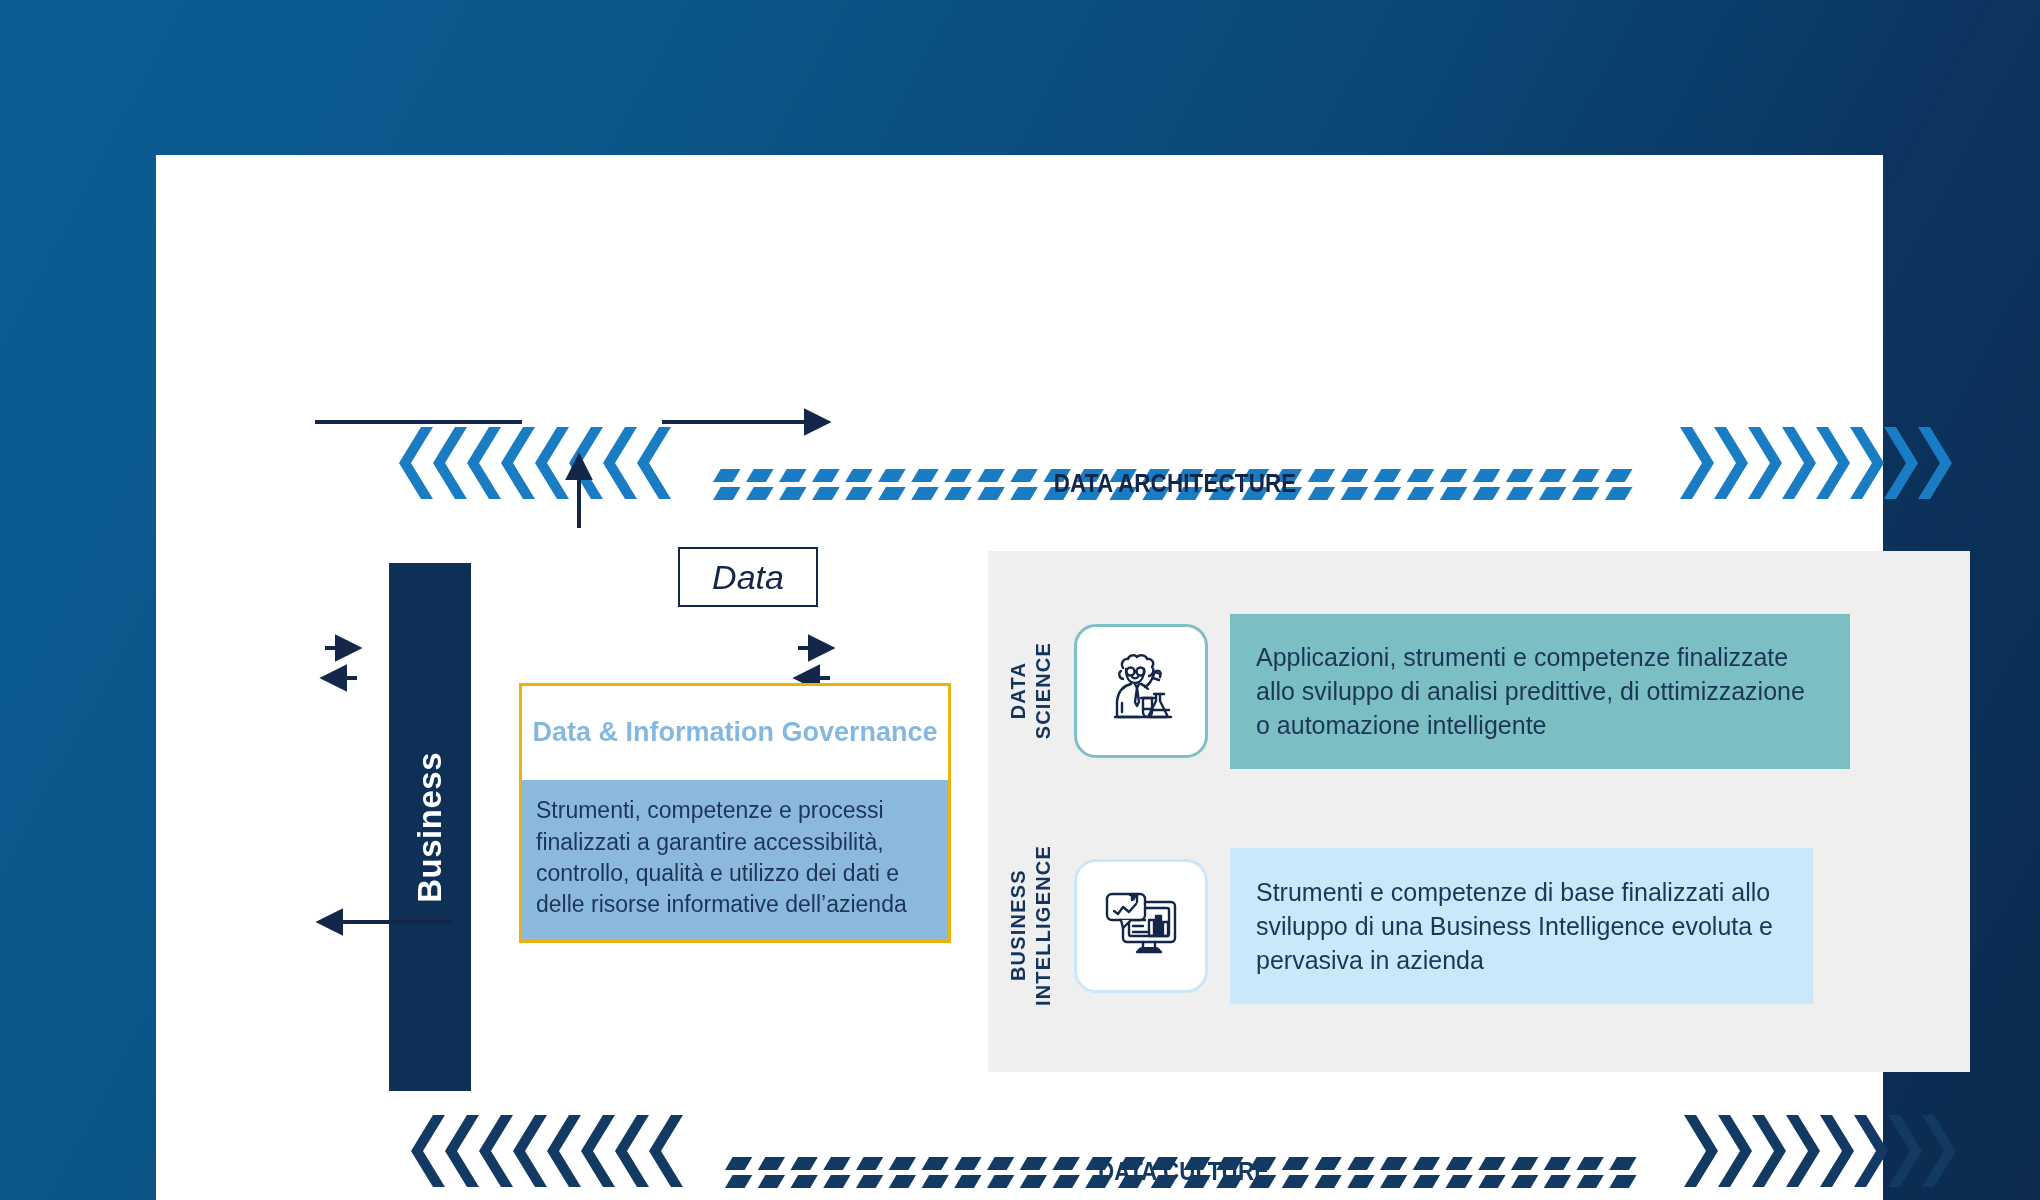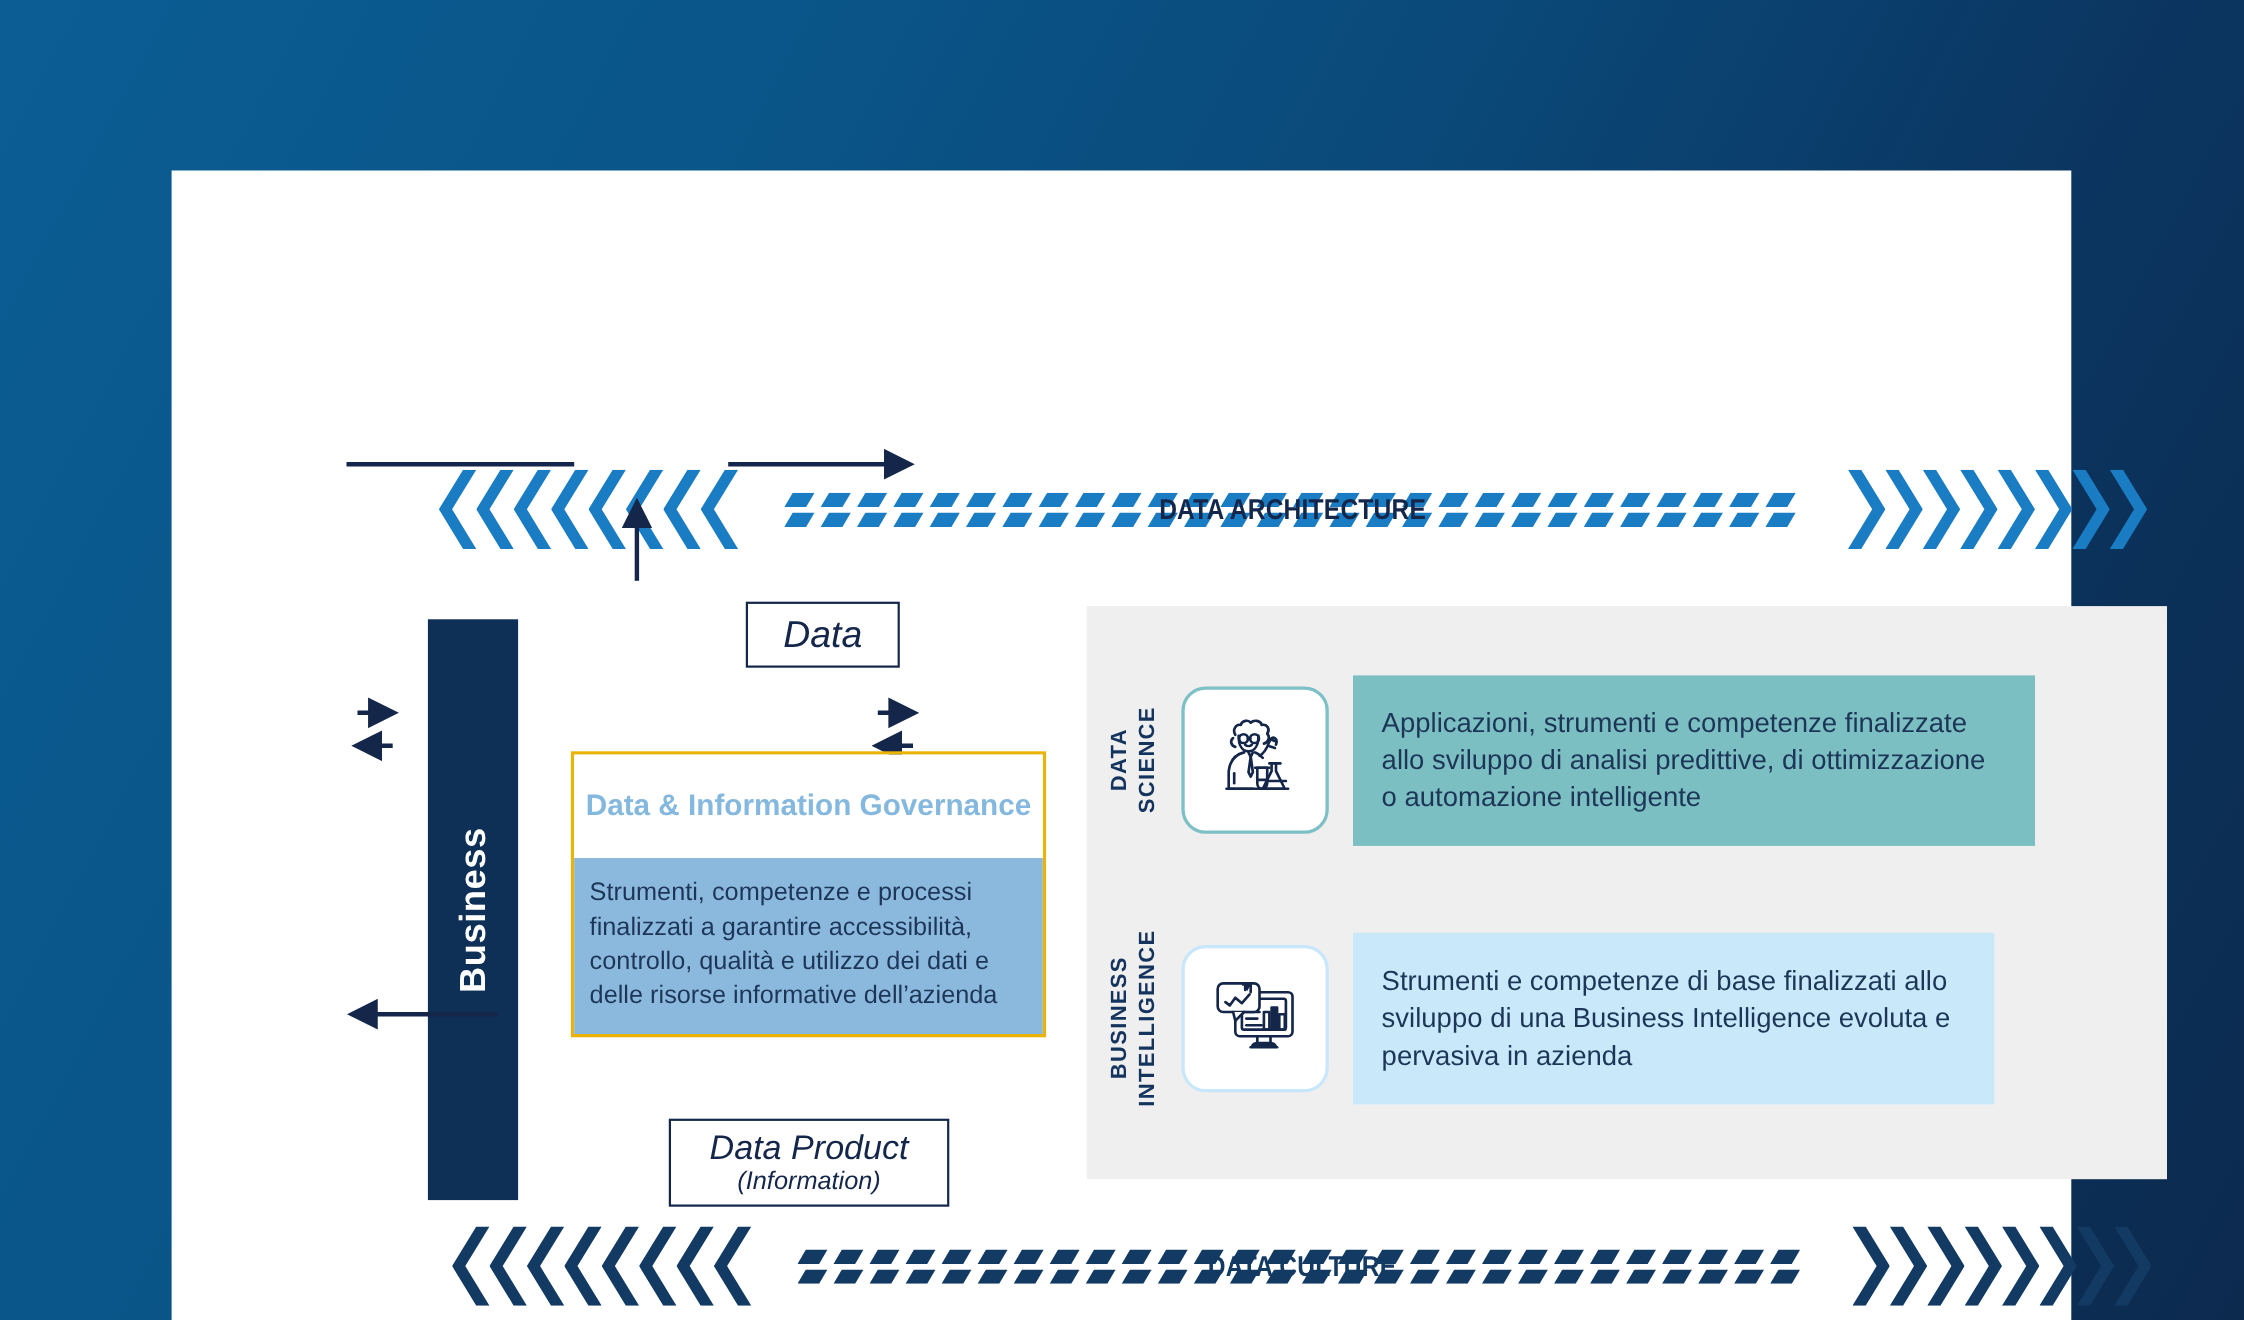--- a/index.html
+++ b/index.html
@@ -17,21 +17,21 @@
     left: 156px; top: 155px;
     width: 1727px; height: 1045px;
     background: #ffffff;
   }
 
   
   .band {
     position: absolute;
     height: 72px;
     display: flex;
-    align-items: center;
+    align-items: flex-end;
     gap: 42px;
   }
   .band .chev-group {
     display: flex;
     align-items: center;
     height: 100%;
   }
   .band .chev {
     width: 34px;
     height: 72px;
@@ -325,24 +325,20 @@
   </div>
 
   <div id="business-bar">
     <span class="label">Business</span>
   </div>
 
   <div class="wbox" id="data-box">
     <span class="t">Data</span>
   </div>
 
-  <div class="wbox" id="data-product-box">
-    <span class="t1">Data Product</span>
-    <span class="t2">(Information)</span>
-  </div>
 
   <div id="gov-box">
     <div id="gov-head">Data &amp; Information Governance</div>
     <div id="gov-body">Strumenti, competenze e processi finalizzati a garantire accessibilità, controllo, qualità e utilizzo dei dati e delle risorse informative dell’azienda</div>
   </div>
 
   <div id="gray-panel">
 
     <div class="row" id="row-ds">
       <div class="vert-label">DATA

